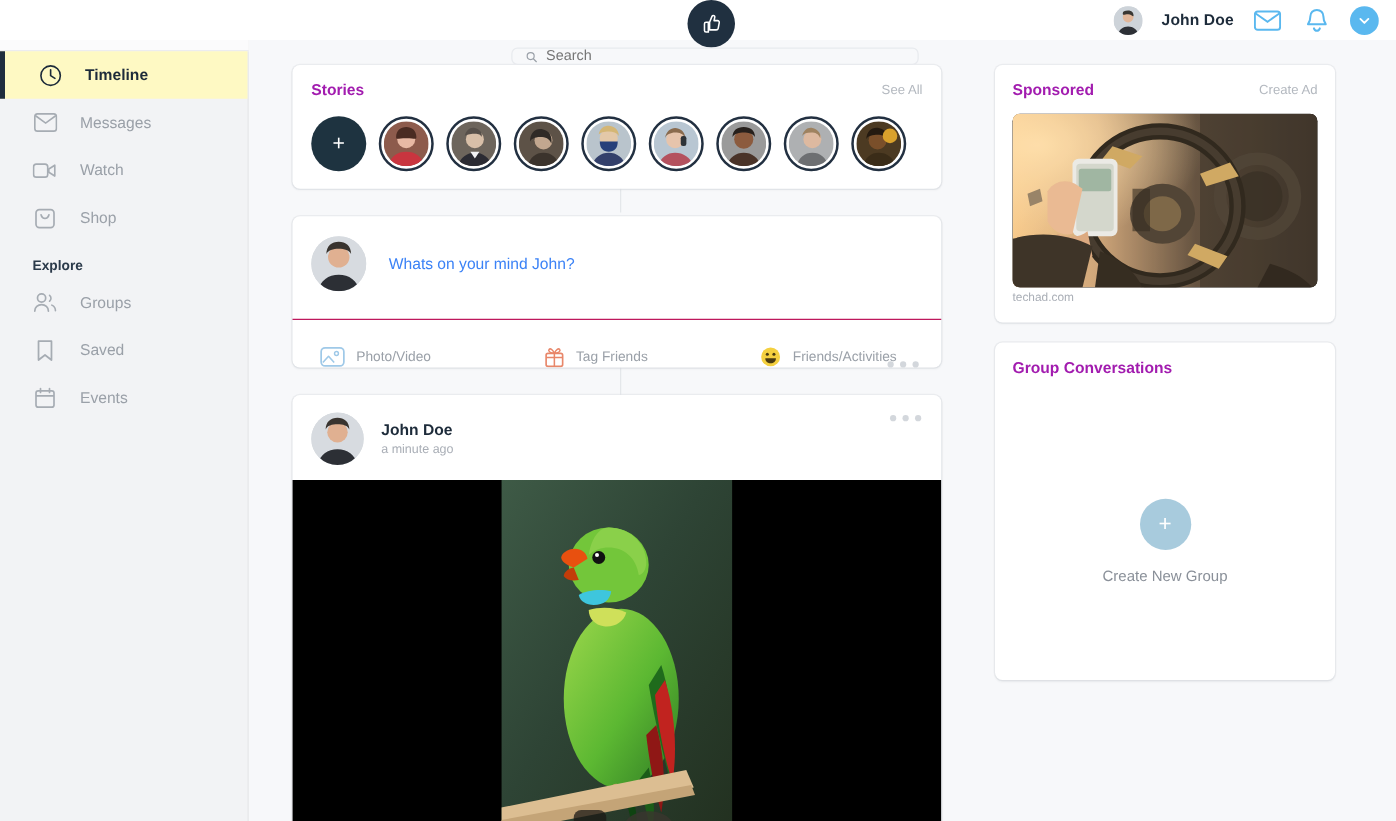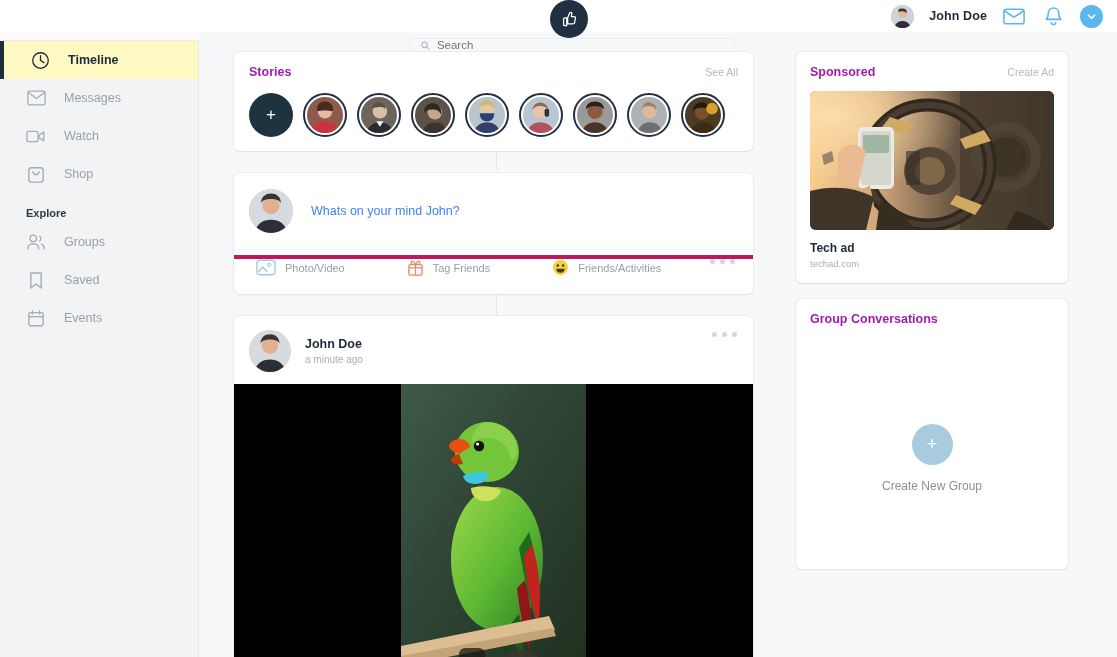--- a/index.html
+++ b/index.html
@@ -100,22 +100,22 @@
     flex: 0 0 auto; cursor: pointer;
   }
   .story-img { width: 100%; height: 100%; border-radius: 50%; overflow: hidden; }
 
   
   .composer { margin-bottom: 22px; }
   .composer-top { display: flex; align-items: center; padding: 16px 15px 22px 15px; }
   .composer-avatar { width: 44px; height: 44px; border-radius: 50%; overflow:hidden; background:#d3d8dd; flex:0 0 auto;}
   .composer-ph { margin-left: 18px; font-size: 12.5px; color: #3b82f6; }
   .composer-actions {
-    border-top: 4px solid #be185d; height: 39px;
-    display: flex; align-items: flex-start; padding: 0 18px; position: relative;
+    border-top: 1px solid #be185d; height: 39px;
+    display: flex; align-items: flex-end; padding: 0 18px; position: relative; gap: 28px;
   }
   .action { display: flex; align-items: center; gap: 9px; cursor: pointer; }
   .action .txt { font-size: 11px; color: #9aa0a8; }
   .dots { display: flex; gap: 5px; position: absolute; right: 18px; }
   .dot { width: 5px; height: 5px; border-radius: 50%; background: #d3d7dc; }
 
   
   .post-head { display: flex; align-items: center; padding: 14px 15px 12px 15px; position: relative; }
   .post-avatar { width: 42px; height: 42px; border-radius: 50%; overflow:hidden; background:#d3d8dd; flex:0 0 auto;}
   .post-meta { margin-left: 14px; }
@@ -540,21 +540,20 @@
           <rect x="53" y="44" width="26" height="18" rx="2" fill="#93b3a6"></rect>
           <path d="M28 62c5-8 14-10 22-6l6 4-8 36c-8 2-16-2-20-10z" fill="#e7b894"></path>
           <path d="M36 96c8 4 18 3 24-2l4 20c-10 6-24 4-32-4z" fill="#d8a57f"></path>
           <path d="M22 60l-10 4 2 10 10-4z" fill="#8b7a63"></path>
           <path d="M0 100c22-6 44-4 64 6l-8 33H0z" fill="#241f1b"></path>
           <path d="M70 110c16 6 28 16 34 29H66z" fill="#1b1713"></path>
           <path d="M206 120c14 4 26 10 34 19h-44z" fill="#161310"></path>
           <rect x="0" y="0" width="244" height="139" fill="#ffcf8a" opacity=".12"></rect>
         </svg>
       </div>
-      <div class="spon-name">Tech ad</div>
       <div class="spon-url">techad.com</div>
     </div>
 
     <div class="card groups">
       <div class="card-title">Group Conversations</div>
       <div class="group-empty">
         <div class="group-add">+</div>
         <div class="group-add-lbl">Create New Group</div>
       </div>
     </div>

